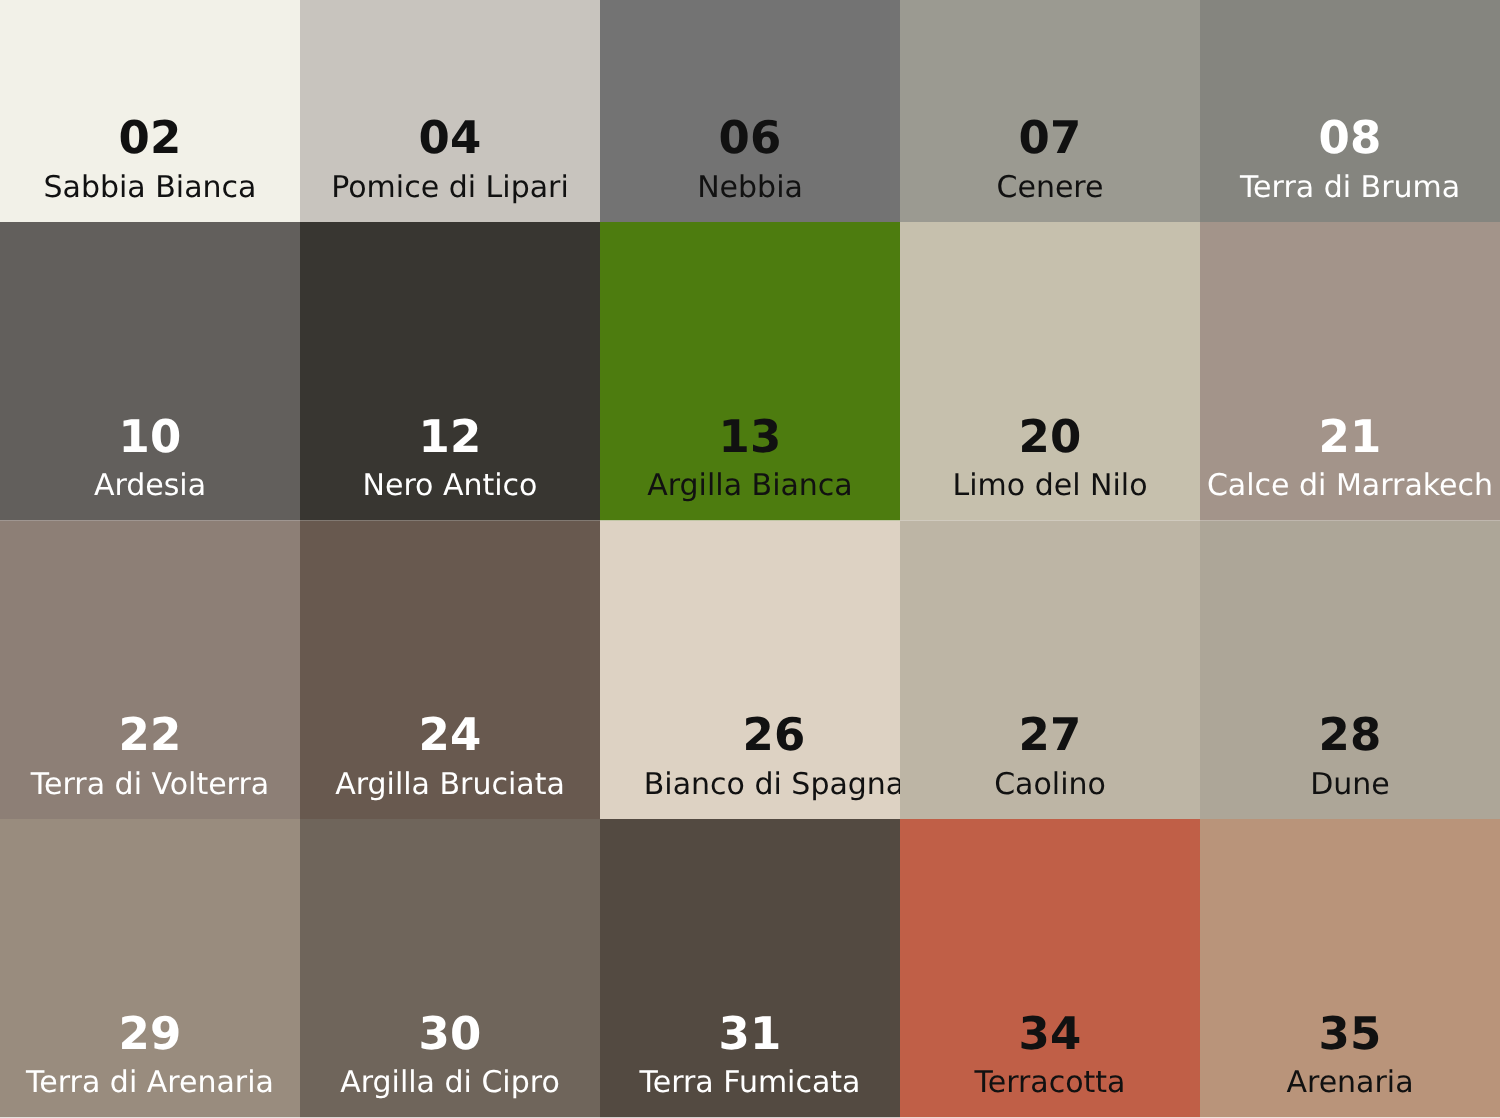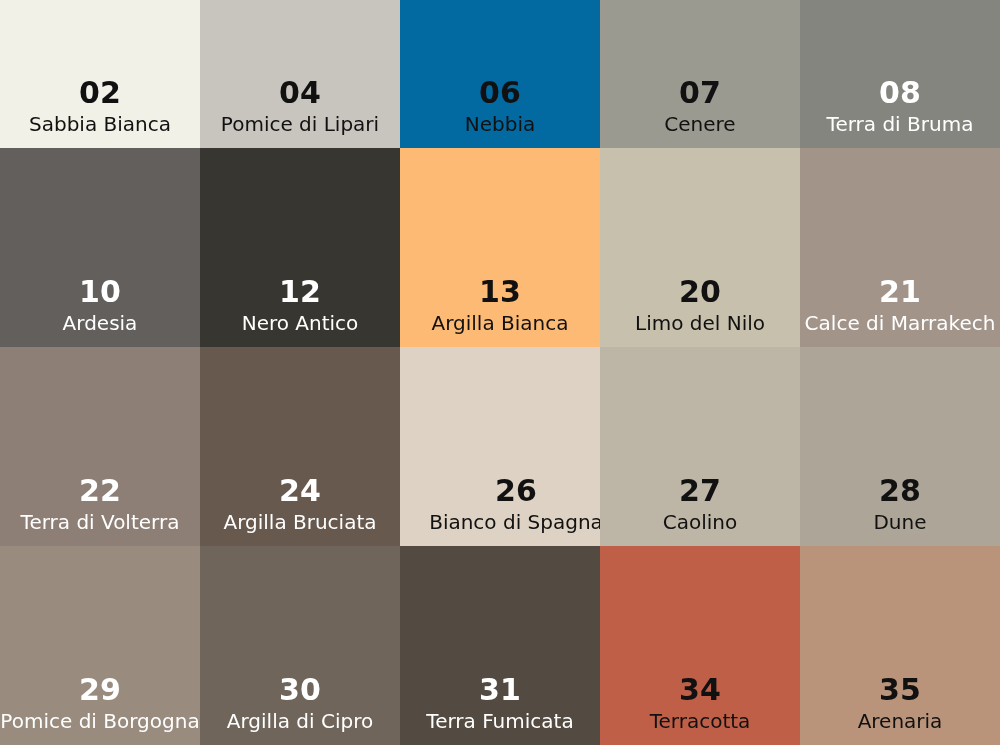--- a/index.html
+++ b/index.html
@@ -67,41 +67,41 @@
 
 <div id="swatch-grid">
     <div class="swatch dark-text" style="background-color: rgb(242, 241, 232);">
       <div class="swatch-code">02</div>
       <div class="swatch-name">Sabbia Bianca</div>
     </div>
     <div class="swatch dark-text" style="background-color: rgb(200, 196, 190);">
       <div class="swatch-code">04</div>
       <div class="swatch-name">Pomice di Lipari</div>
     </div>
-    <div class="swatch dark-text" style="background-color: #0369a1;">
+    <div class="swatch dark-text" style="background-color: #737373;">
       <div class="swatch-code">06</div>
       <div class="swatch-name">Nebbia</div>
     </div>
     <div class="swatch dark-text" style="background-color: rgb(155, 154, 145);">
       <div class="swatch-code">07</div>
       <div class="swatch-name">Cenere</div>
     </div>
     <div class="swatch light-text" style="background-color: rgb(133, 133, 127);">
       <div class="swatch-code">08</div>
       <div class="swatch-name">Terra di Bruma</div>
     </div>
     <div class="swatch light-text" style="background-color: rgb(98, 95, 92);">
       <div class="swatch-code">10</div>
       <div class="swatch-name">Ardesia</div>
     </div>
     <div class="swatch light-text" style="background-color: rgb(56, 54, 49);">
       <div class="swatch-code">12</div>
       <div class="swatch-name">Nero Antico</div>
     </div>
-    <div class="swatch dark-text" style="background-color: #fdba74;">
+    <div class="swatch dark-text" style="background-color: #4d7c0f;">
       <div class="swatch-code">13</div>
       <div class="swatch-name">Argilla Bianca</div>
     </div>
     <div class="swatch dark-text" style="background-color: rgb(198, 192, 173);">
       <div class="swatch-code">20</div>
       <div class="swatch-name">Limo del Nilo</div>
     </div>
     <div class="swatch light-text" style="background-color: rgb(163, 148, 138);">
       <div class="swatch-code">21</div>
       <div class="swatch-name">Calce di Marrakech</div>
@@ -121,21 +121,21 @@
     <div class="swatch dark-text" style="background-color: rgb(189, 181, 165);">
       <div class="swatch-code">27</div>
       <div class="swatch-name">Caolino</div>
     </div>
     <div class="swatch dark-text" style="background-color: rgb(173, 166, 152);">
       <div class="swatch-code">28</div>
       <div class="swatch-name">Dune</div>
     </div>
     <div class="swatch light-text" style="background-color: rgb(153, 140, 126);">
       <div class="swatch-code">29</div>
-      <div class="swatch-name">Pomice di Borgogna</div>
+      <div class="swatch-name">Terra di Arenaria</div>
     </div>
     <div class="swatch light-text" style="background-color: rgb(111, 101, 91);">
       <div class="swatch-code">30</div>
       <div class="swatch-name">Argilla di Cipro</div>
     </div>
     <div class="swatch light-text" style="background-color: rgb(83, 74, 65);">
       <div class="swatch-code">31</div>
       <div class="swatch-name">Terra Fumicata</div>
     </div>
     <div class="swatch dark-text" style="background-color: rgb(192, 95, 71);">

